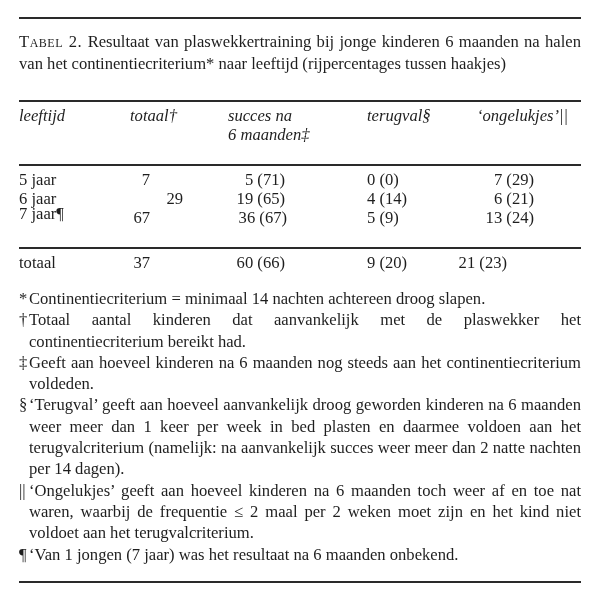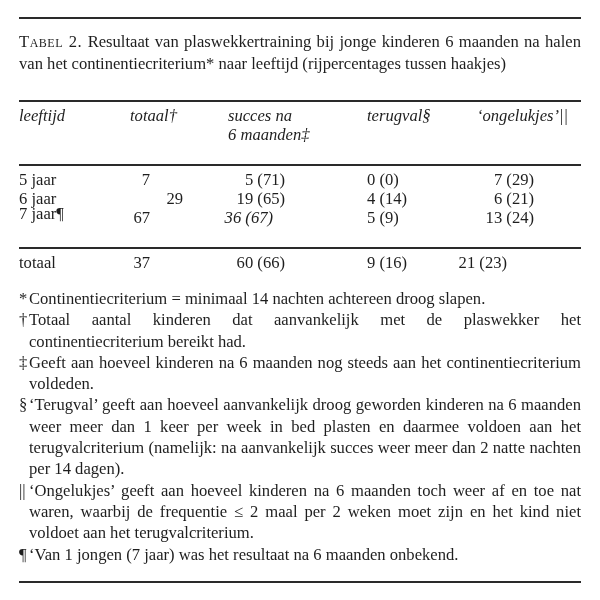--- a/index.html
+++ b/index.html
@@ -55,32 +55,32 @@
 <div>
   <div class="cell" style="left:19px; top:189px;">6 jaar</div>
   <div class="cell r" style="left:130px; width:20px; top:189px;margin-left:33px;">29</div>
   <div class="cell r" style="left:228px; width:57px; top:189px;">19 (65)</div>
   <div class="cell" style="left:367px; top:189px;">4 (14)</div>
   <div class="cell r" style="left:477px; width:57px; top:189px;">6 (21)</div>
 </div>
 <div>
   <div class="cell" style="left:19px; top:204px;">7 jaar¶</div>
   <div class="cell r" style="left:130px; width:20px; top:208px;">67</div>
-  <div class="cell r" style="left:216px; width:57px; top:208px;font-style:italic;">36 (67)</div>
+  <div class="cell r" style="left:230px; width:57px; top:208px;">36 (67)</div>
   <div class="cell" style="left:367px; top:208px;">5 (9)</div>
   <div class="cell r" style="left:477px; width:57px; top:208px;">13 (24)</div>
 </div>
 
 <div class="rule" style="top:247px;"></div>
 
 <div>
   <div class="cell" style="left:19px; top:253px;">totaal</div>
   <div class="cell r" style="left:130px; width:20px; top:253px;">37</div>
   <div class="cell r" style="left:228px; width:57px; top:253px;">60 (66)</div>
-  <div class="cell" style="left:367px; top:253px;">9 (16)</div>
+  <div class="cell" style="left:367px; top:253px;">9 (20)</div>
   <div class="cell r" style="left:450px; width:57px; top:253px;">21 (23)</div>
 </div>
 
 <div class="notes">
   <div class="note">
     <span class="mark">*</span>
     <span class="txt">Continentiecriterium = minimaal 14 nachten achtereen droog slapen.</span>
   </div>
   <div class="note">
     <span class="mark">†</span>

